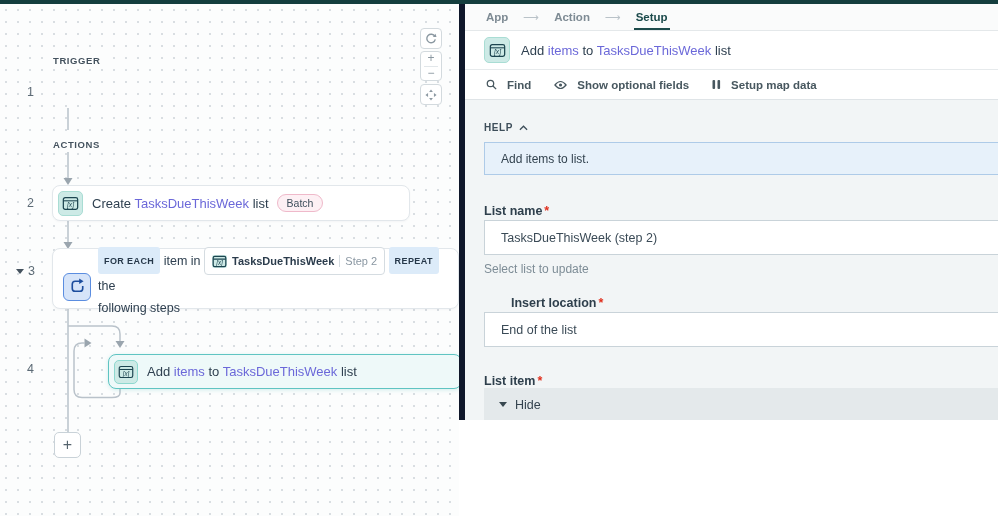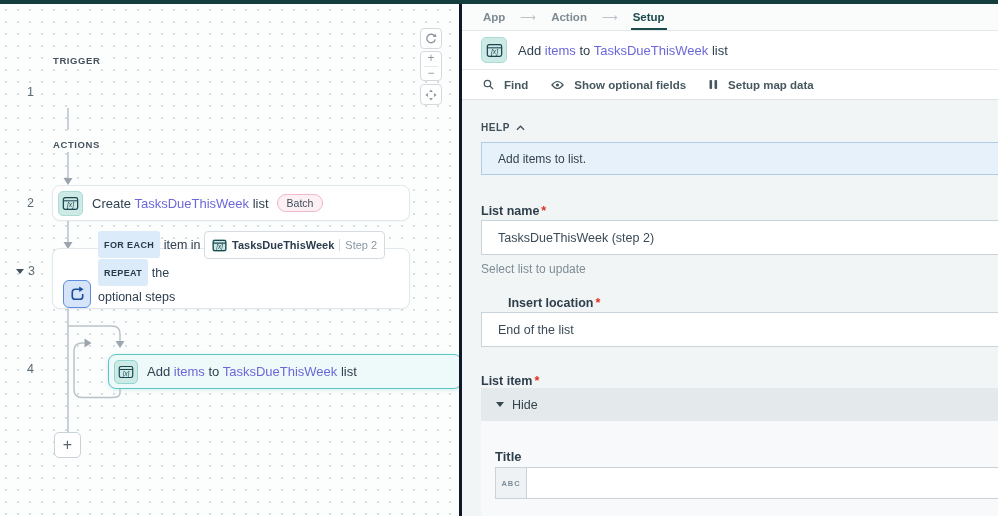--- a/index.html
+++ b/index.html
@@ -38,22 +38,22 @@
   .ref-step { font-size:11px; color:#8a97a2; }
   .plus-btn { position:absolute; left:54px; top:428px; width:27px; height:26px; background:#fff;
               border:1px solid #c9d2d8; border-radius:5px; color:#56646e; font-size:16px; line-height:23px;
               text-align:center; z-index:5; }
   .ctl { position:absolute; left:420px; width:22px; background:#fff; border:1px solid #d3dade;
          border-radius:4px; color:#8b98a1; text-align:center; z-index:6; }
   .ctl-zoom div { height:14px; line-height:13px; font-size:12px; }
   .ctl-zoom .zdiv { height:1px; background:#e2e7ea; margin:0 3px; }
 
   
-  .panel { position:absolute; left:459px; top:4px; width:539px; height:512px; background:#4c1d95;
-           border-left:3px solid #0f172a; overflow:hidden; }
+  .panel { position:absolute; left:459px; top:4px; width:539px; height:416px; background:#4c1d95;
+           border-left:6px solid #0f172a; overflow:hidden; }
   .crumb-row { position:absolute; left:0; top:0; right:0; height:27px; background:#fafbfb;
                border-bottom:1px solid #e4e8ea; display:flex; align-items:center; gap:15px; padding-left:21px; }
   .crumb { font-size:11.5px; font-weight:bold; color:#7e8b94; }
   .crumb-arrow { font-size:11px; color:#b9c2c8; }
   .crumb.active { color:#1b4a4b; position:relative;text-align:right; }
   .crumb.active::after { content:""; position:absolute; left:-2px; right:-2px; bottom:-7px; height:2.5px; background:#1d4b4b; }
   .hdr-row { position:absolute; left:0; top:27px; right:0; height:39px; background:#fff;
              border-bottom:1px solid #e6eaec; display:flex; align-items:center; padding-left:19px; }
   .hdr-title { font-size:13px; margin-left:11px; white-space:pre-wrap; }
   .tool-row { position:absolute; left:0; top:66px; right:0; height:30px; background:#fff;
@@ -119,21 +119,21 @@
           <rect x="1.5" y="1.5" width="16" height="13" rx="2" fill="none" stroke="#1d4550" stroke-width="1.4"></rect>
           <line x1="1.5" y1="5" x2="17.5" y2="5" stroke="#1d4550" stroke-width="1.2"></line>
           <text x="9.5" y="12.3" text-anchor="middle" font-size="7.5" font-style="italic" fill="#1d4550">[x]</text>
         </svg>
       </span>
       <span class="step-text" style="margin-left:9px;"><span>Create </span><span class="lnk">TasksDueThisWeek</span><span> list</span><span class="badge-batch">Batch</span></span>
     </div>
 
     <div class="step-num" style="left:16px; top:260px;"><span class="caret-down" style="margin-right:4px;"></span><span>3</span></div>
 
-    <div class="card" style="left:52px; top:244px; width:358px; height:61px; align-items:flex-end;">
+    <div class="card" style="left:52px; top:244px; width:407px; height:61px; align-items:center;">
       <span class="step-icon icon-blue" style="width:28px; height:28px; margin-left:10px; margin-top:16px;">
         <svg width="19" height="19" viewBox="0 0 20 20">
           <path d="M13,4.5 H7.5 Q4.5,4.5 4.5,7.5 V12 Q4.5,15 7.5,15 H12.5 Q15.5,15 15.5,12 V9.5" fill="none" stroke="#1c4d9e" stroke-width="1.7"></path>
           <polygon points="11.8,1.6 11.8,7.4 16.4,4.5" fill="#1c4d9e"></polygon>
         </svg>
       </span>
       <div style="margin-left:7px; margin-top:9px; line-height:22px; font-size:12.5px; color:#2f4050;">
         <span class="chip">FOR EACH</span>
         <span> </span><span>item in</span><span> </span>
         <span class="ref-chip">
@@ -142,21 +142,21 @@
             <line x1="1.5" y1="5" x2="17.5" y2="5" stroke="#1d4550" stroke-width="1.4"></line>
             <text x="9.5" y="12.5" text-anchor="middle" font-size="8" font-style="italic" fill="#1d4550">[x]</text>
           </svg>
           <span class="ref-name">TasksDueThisWeek</span>
           <span class="ref-sep"></span>
           <span class="ref-step">Step 2</span>
         </span>
         <span> </span><span class="chip">REPEAT</span>
         <span> </span><span>the</span>
         <br>
-        <span>optional steps</span>
+        <span>following steps</span>
       </div>
     </div>
 
     <div class="step-num" style="left:27px; top:358px;">4</div>
 
     <div class="card selected" style="left:108px; top:350px; width:354px; height:35px;">
       <span class="step-icon icon-teal" style="width:24px; height:24px; margin-left:5px; border-color:#8ed8cf;">
         <svg width="16" height="14" viewBox="0 0 19 16">
           <rect x="1.5" y="1.5" width="16" height="13" rx="2" fill="none" stroke="#1d4550" stroke-width="1.4"></rect>
           <line x1="1.5" y1="5" x2="17.5" y2="5" stroke="#1d4550" stroke-width="1.2"></line>

